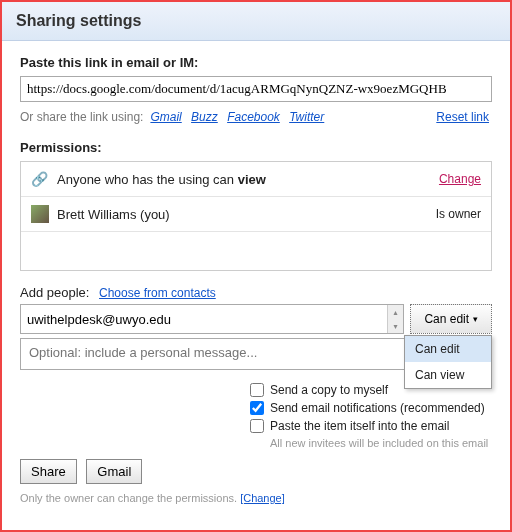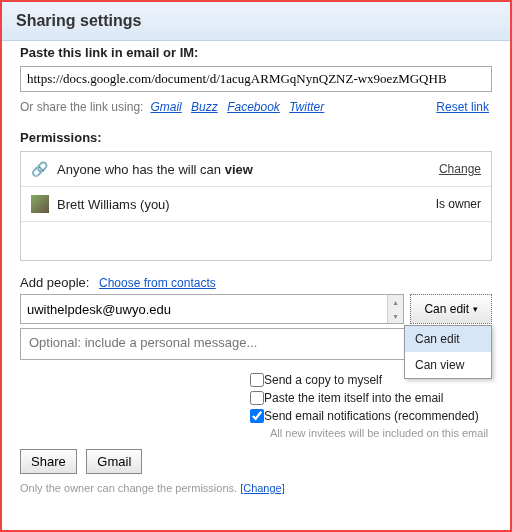--- a/index.html
+++ b/index.html
@@ -1,51 +1,51 @@
 <!DOCTYPE html>
 <html><head>
 <meta charset="utf-8">
 <style>
 * { box-sizing: border-box; margin: 0; padding: 0; }
 body { font-family: Arial, sans-serif; font-size: 13px; color: #222; background: #fff; }
 .dialog { width: 512px; height: 532px; border: 2px solid #ef4444; background: #fff; }
 .header { background: linear-gradient(#eef3fb, #dce8f6); padding: 10px 14px; font-size: 16px; font-weight: bold; color: #333; border-bottom: 1px solid #c0d0e6; }
-.content { padding: 4px 18px 10px 18px; }
+.content { padding: 14px 18px 10px 18px; }
 .section-label { font-weight: bold; font-size: 13px; margin-bottom: 6px; }
 .link-input { width: 100%; padding: 4px 6px; font-size: 13px; border: 1px solid #aaa; margin-bottom: 8px; font-family: Liberation Serif, serif; }
 .share-row { display: flex; align-items: baseline; font-size: 12px; color: #777; margin-bottom: 16px; }
 .share-row .links { margin-left: 4px; font-style: italic; }
 .share-row a { color: #1155cc; text-decoration: underline; margin: 0 3px; cursor: pointer; }
 .share-row .reset { margin-left: auto; }
 .perm-box { border: 1px solid #ccc; margin-bottom: 14px; }
 .perm-row { display: flex; align-items: center; padding: 8px 10px; border-bottom: 1px solid #e4e4e4; }
 .perm-row:last-child { border-bottom: none; }
 .perm-blank { height: 38px; }
 .perm-icon { width: 18px; height: 18px; margin-right: 8px; display: inline-flex; align-items: center; justify-content: center; font-size: 14px; color: #5b8; }
 .perm-avatar { width: 18px; height: 18px; background: linear-gradient(135deg,#8a6,#654); margin-right: 8px; }
 .perm-text { flex: 1; }
 .perm-text b { font-weight: bold; }
 .perm-right { font-size: 12px; }
-.link-a { color: #404040; text-decoration: underline; cursor: pointer; }
+.link-a { color: #be185d; text-decoration: underline; cursor: pointer; }
 .add-label { margin-bottom: 4px; }
 .add-label .choose { color: #1155cc; text-decoration: underline; font-size: 12px; margin-left: 6px; cursor: pointer; }
 .add-row { display: flex; gap: 6px; margin-bottom: 4px; position: relative; }
 .add-input-wrap { flex: 1; position: relative; border-radius: 8px; }
 .add-input { width: 100%; height: 30px; padding: 4px 18px 4px 6px; border: 1px solid #aaa; font-size: 13px; font-family: Arial, sans-serif; }
 .scroll-arrows { position: absolute; right: 1px; top: 1px; bottom: 1px; width: 16px; background: #eee; border-left: 1px solid #ccc; display: flex; flex-direction: column; }
 .scroll-arrows span { flex: 1; display: flex; align-items: center; justify-content: center; font-size: 8px; color: #888; }
 .perm-btn { width: 82px; height: 30px; border: 1px dotted #777; background: linear-gradient(#fefefe,#e6e6e6); font-size: 12px; cursor: pointer; display: inline-flex; align-items: center; justify-content: center; gap: 4px; }
 .perm-btn::after { content: "▾"; font-size: 9px; }
 .dropdown { position: absolute; right: 0; top: 31px; width: 88px; background: #fff; border: 1px solid #999; box-shadow: 2px 2px 4px rgba(0,0,0,0.2); z-index: 10; }
 .dropdown .opt { padding: 6px 10px; font-size: 12px; cursor: pointer; }
 .dropdown .opt.sel { background: #d6e6f7; }
 .msg-wrap { position: relative; }
 .msg-input { width: 100%; height: 32px; padding: 6px 18px 6px 8px; border: 1px solid #aaa; resize: none; color: #999; font-size: 13px; font-family: Arial, sans-serif; }
 .checks { margin: 10px 0 4px 230px; }
-.check-row { display: flex; align-items: flex-end; font-size: 12px; margin-bottom: 4px; }
+.check-row { display: flex; align-items: flex-end; font-size: 12px; margin-bottom: 4px; gap: 6px; }
 .check-row input { width: 14px; height: 14px; }
 .fine { font-size: 11px; color: #999; margin-left: 250px; }
 .btn-row { margin: 10px 0 8px 0; }
 .btn { padding: 4px 10px; font-size: 13px; border: 1px solid #888; background: linear-gradient(#fefefe,#e4e4e4); cursor: pointer; margin-right: 6px; }
 .btn.primary { font-weight: normal; }
 .footer-note { font-size: 11px; color: #999; }
 .footer-note a { color: #1155cc; text-decoration: underline; cursor: pointer; }
 </style>
 </head>
 <body>
@@ -66,21 +66,21 @@
         <a>Twitter</a>
       </span>
       <a class="reset">Reset link</a>
     </div>
 
     <div class="section-label">Permissions:</div>
     <div class="perm-box">
       <div class="perm-row">
         <span class="perm-icon">🔗</span>
         <span class="perm-text">
-          <span>Anyone who has the will can </span><b>view</b>
+          <span>Anyone who has the using can </span><b>view</b>
         </span>
         <a class="perm-right link-a">Change</a>
       </div>
       <div class="perm-row">
         <span class="perm-avatar"></span>
         <span class="perm-text">Brett Williams (you)</span>
         <span class="perm-right">Is owner</span>
       </div>
       <div class="perm-row perm-blank"></div>
     </div>
@@ -114,26 +114,26 @@
           <span>▾</span>
         </div>
     </div>
 
     <div class="checks">
       <label class="check-row">
         <input type="checkbox" style="">
         <span>Send a copy to myself</span>
       </label>
       <label class="check-row">
+        <input type="checkbox" checked="" style="">
+        <span>Send email notifications (recommended)</span>
+      </label>
+      <label class="check-row">
         <input type="checkbox" style="">
         <span>Paste the item itself into the email</span>
-      </label>
-      <label class="check-row">
-        <input type="checkbox" checked="" style="">
-        <span>Send email notifications (recommended)</span>
       </label>
     </div>
     <div class="fine">All new invitees will be included on this email</div>
 
     <div class="btn-row">
       <button class="btn primary">Share</button>
       <button class="btn">Gmail</button>
     </div>
 
     <div class="footer-note">

